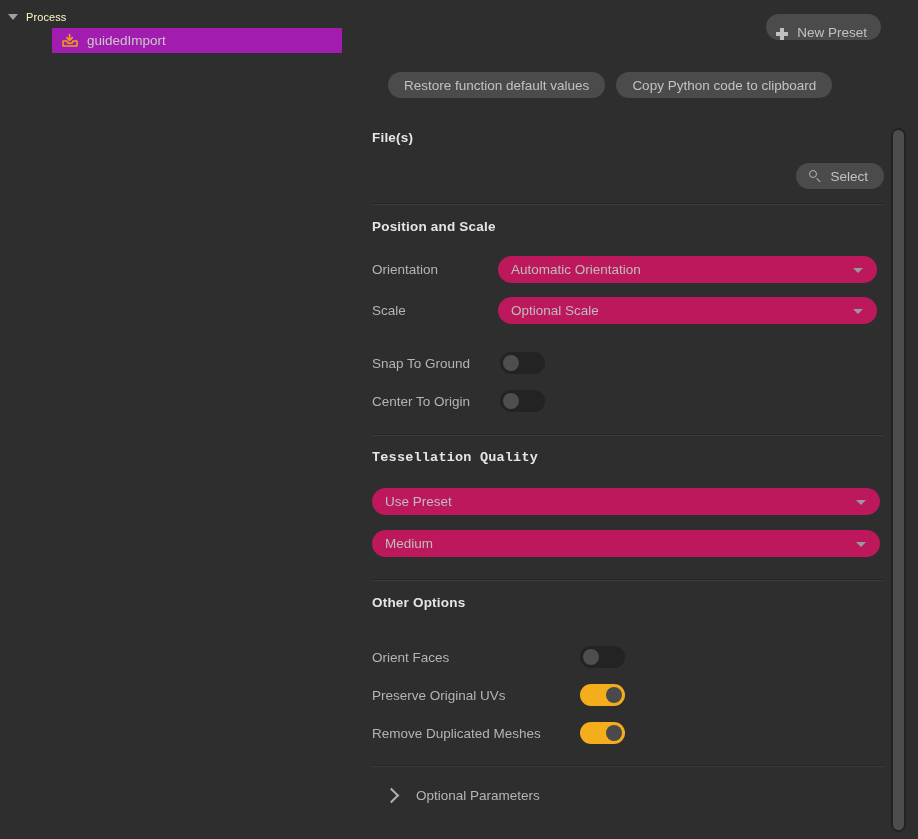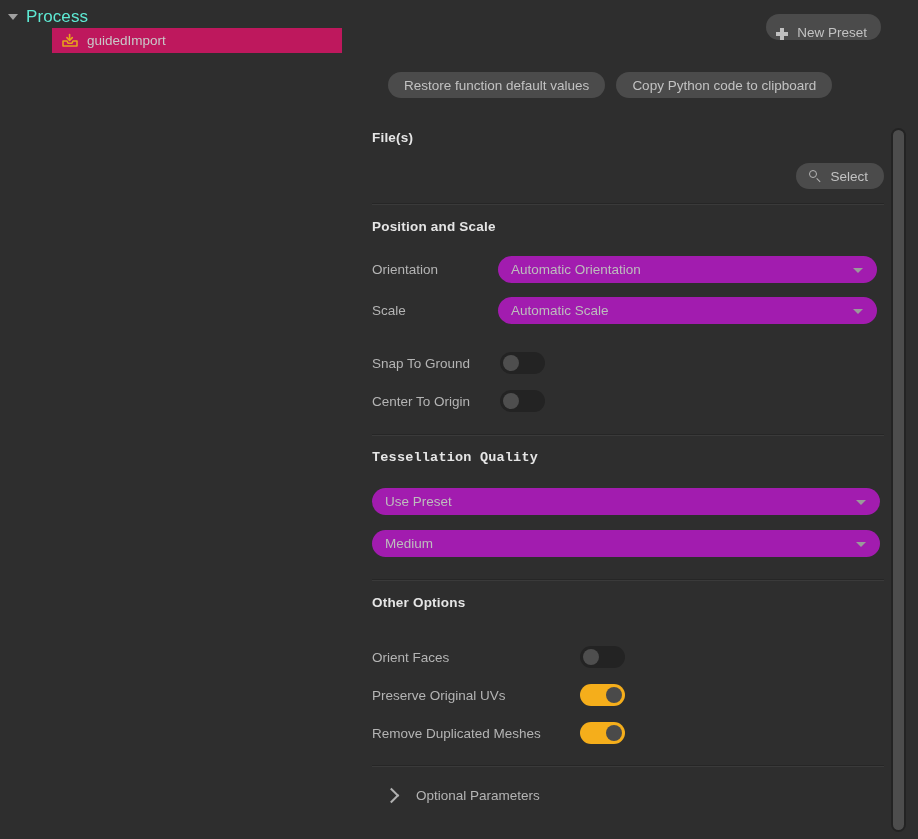--- a/index.html
+++ b/index.html
@@ -40,31 +40,31 @@
     height: 20px;
   }
   .tri {
     width: 0; height: 0;
     border-left: 5px solid transparent;
     border-right: 5px solid transparent;
     border-top: 6px solid #a0a0a0;
     margin-right: 8px;
   }
   .tree-root-label {
-    font-size: 17px;
-    color: #5eead4;
+    font-size: 11px;
+    color: #fef9c3;
     letter-spacing: .1px;
   }
   .tree-child {
     position: absolute;
     left: 52px;
     top: 28px;
     width: 290px;
     height: 25px;
-    background: #be185d;
+    background: #a21caf;
     display: flex;
     align-items: center;
     padding-left: 10px;
     box-sizing: border-box;
   }
   .import-icon {
     width: 16px; height: 15px;
     margin-right: 9px;
     flex: none;
     position: relative;
@@ -155,21 +155,21 @@
     align-items: center;
   }
 
   .field-label {
     font-size: 13.5px;
     color: #b4b4b4;
   }
 
   .dropdown {
     position: relative;
-    background: #a21caf;
+    background: #be185d;
     border-radius: 14px;
     height: 27px;
     display: flex;
     align-items: center;
     padding: 0 30px 0 13px;
     box-sizing: border-box;
     cursor: pointer;
     color: #bdbdbd;
     font-size: 13.5px;
   }
@@ -314,21 +314,21 @@
         <span class="field-label" style="width:126px;">Orientation</span>
         <div class="dropdown" style="width:379px;">
           <span>Automatic Orientation</span>
           <span class="caret"></span>
         </div>
       </div>
 
       <div class="row" style="margin-top:14px;">
         <span class="field-label" style="width:126px;">Scale</span>
         <div class="dropdown" style="width:379px;">
-          <span>Automatic Scale</span>
+          <span>Optional Scale</span>
           <span class="caret"></span>
         </div>
       </div>
 
       <div class="row" style="margin-top:28px;">
         <span class="field-label" style="width:128px;">Snap To Ground</span>
         <div class="toggle">
             <span class="knob"></span>
           </div>
       </div>

